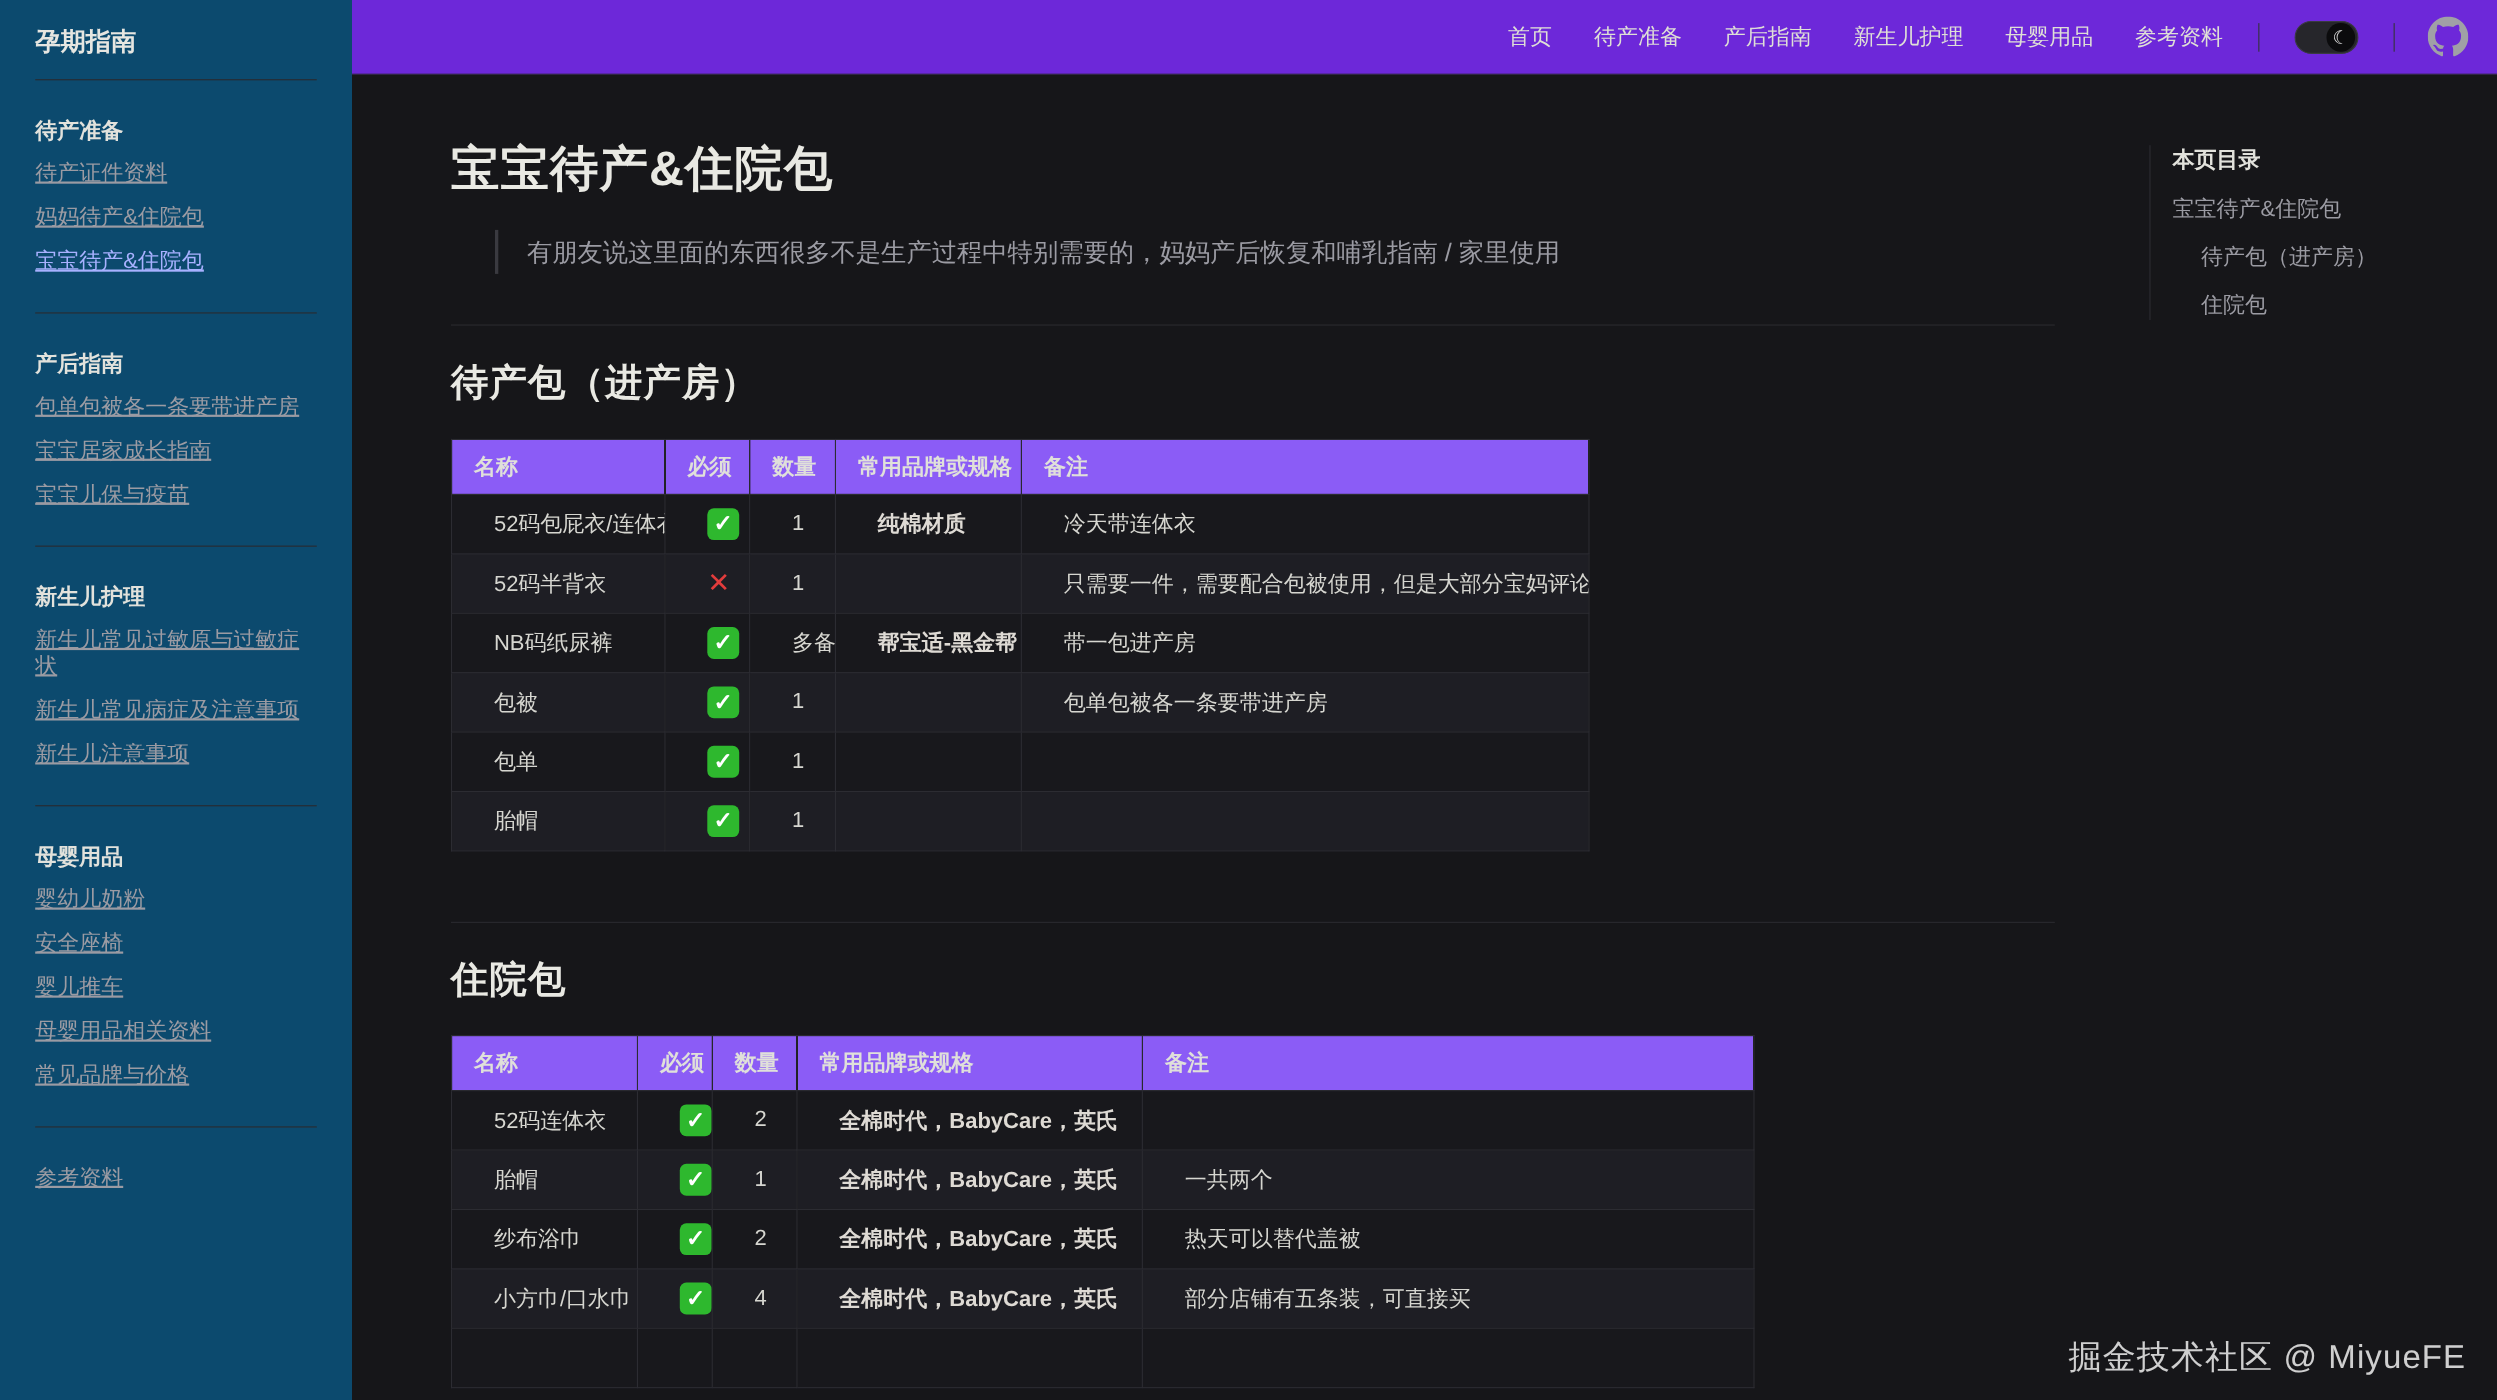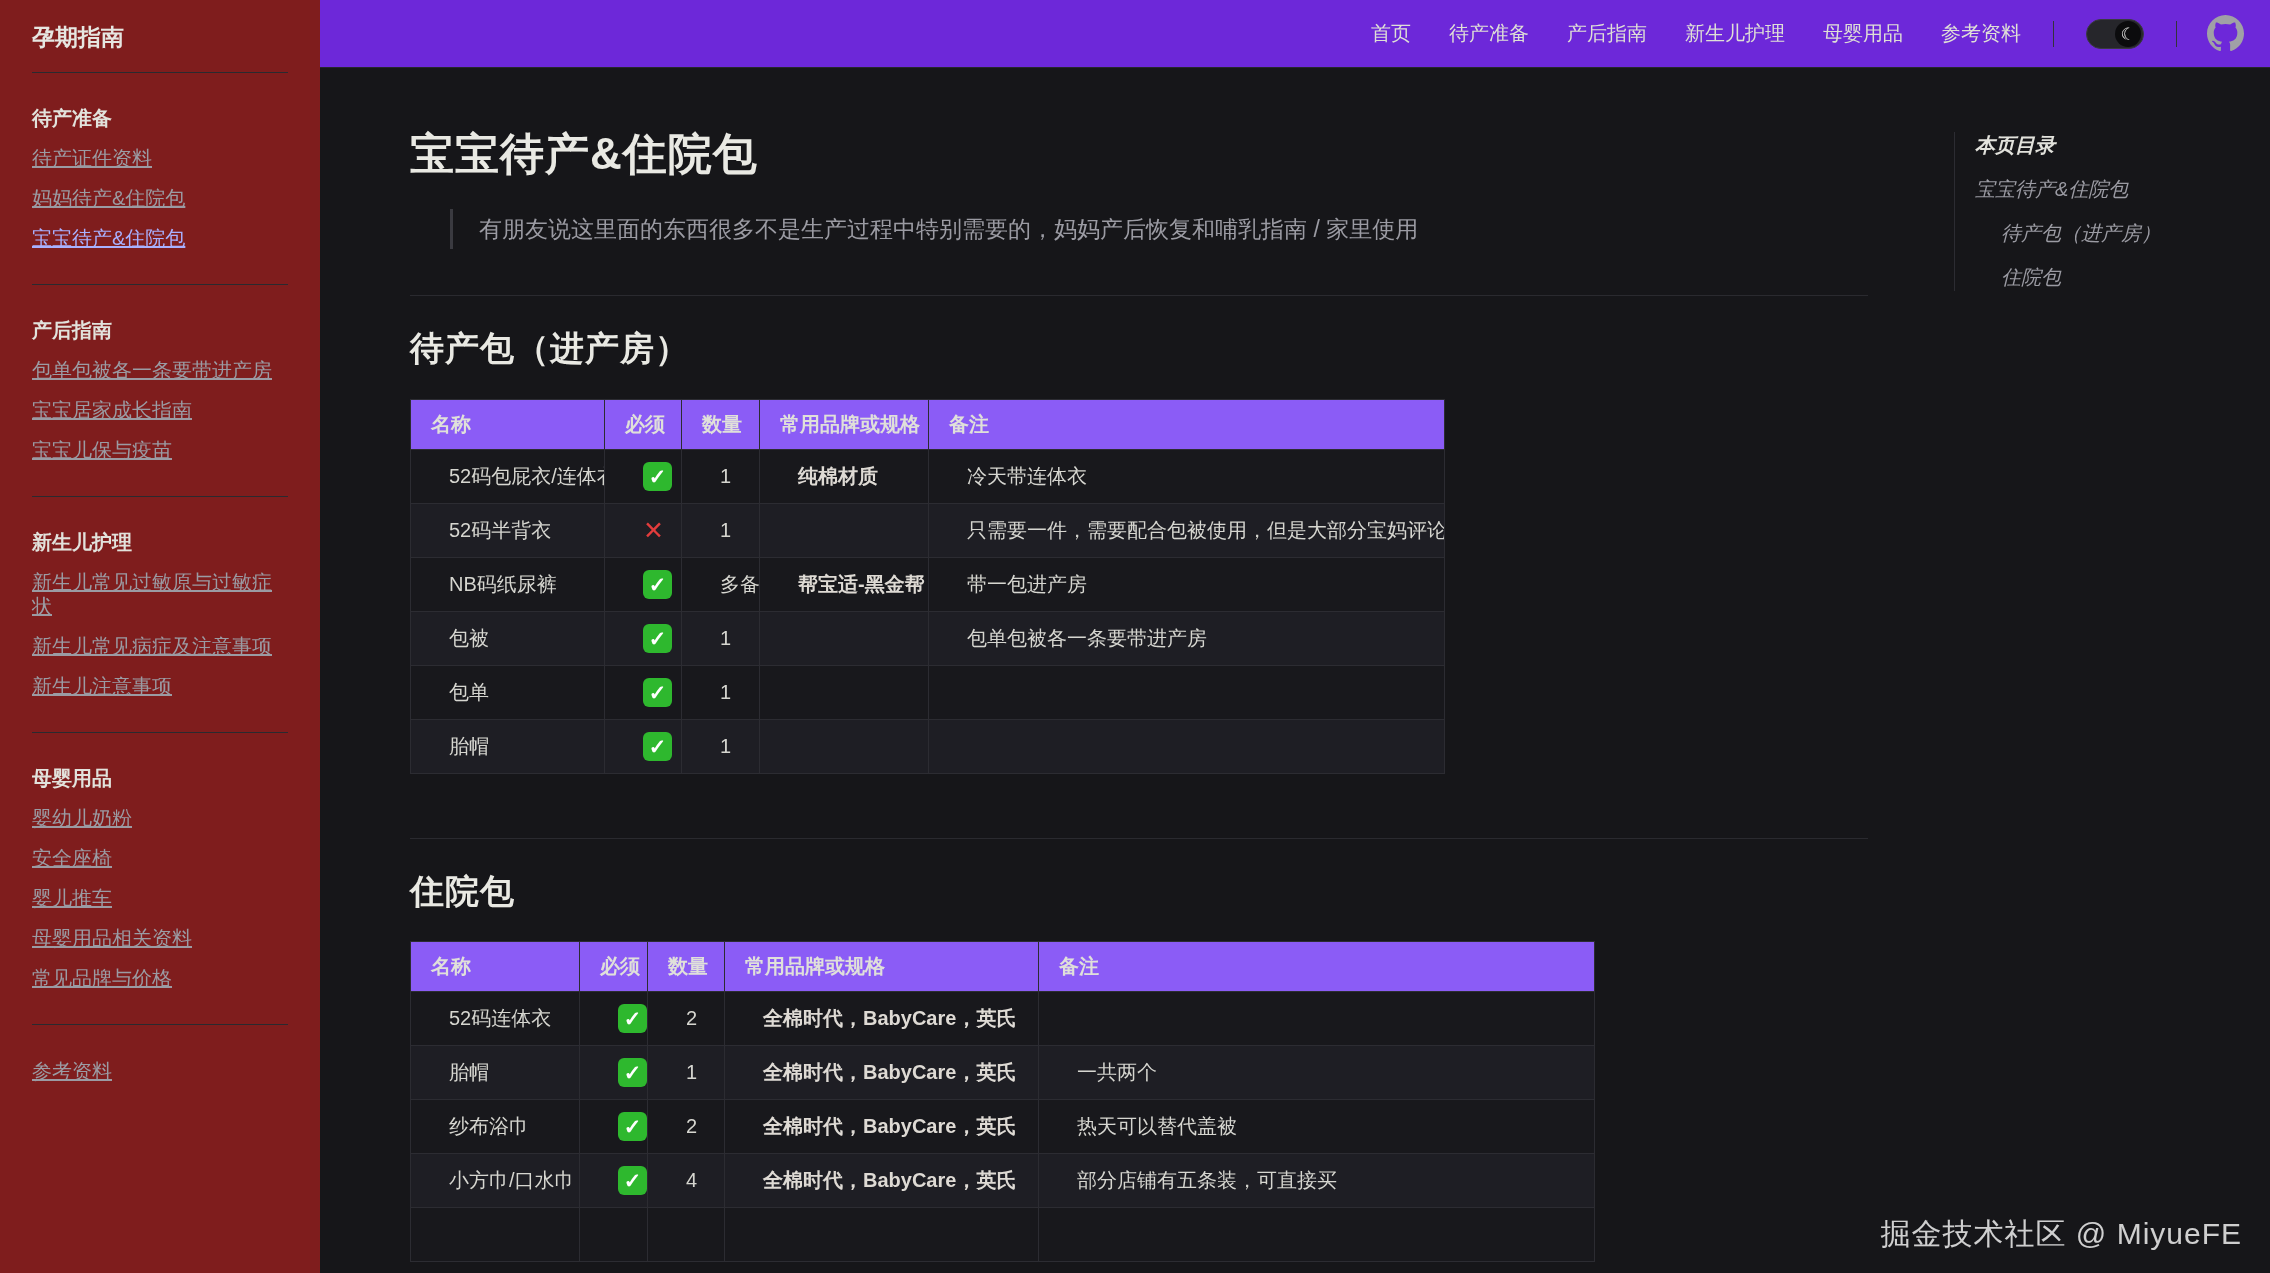--- a/index.html
+++ b/index.html
@@ -5,21 +5,21 @@
   * { box-sizing: border-box; }
   html,body { margin:0; padding:0; }
   body {
     width:2270px; height:1273px; overflow:hidden; position:relative;
     background:#161619; font-family:"Liberation Sans", sans-serif;
   }
 
   
   .sidebar {
     position:absolute; left:0; top:0; width:320px; height:1273px;
-    background:#7f1d1d; padding:0 32px;
+    background:#0c4a6e; padding:0 32px;
   }
   .sidebar-title {
     font-size:23px; font-weight:700; color:#e6e6e1;
     padding:22px 0 19px; border-bottom:1px solid #2a2a2f;
   }
   .sb-section { margin-top:26px; }
   .sb-section-title { font-size:20px; font-weight:700; color:#e2e2dc; padding:6px 0; }
   .sb-item { font-size:20px; color:#9b9ba3; padding:8px 0; line-height:24px; cursor:pointer;text-decoration:underline; }
   .sb-item.active { color:#a8b1ff; }
   .sb-divider { border-top:1px solid #2a2a2f; margin-top:26px; }
@@ -80,21 +80,21 @@
   .icon-check {
     display:inline-block; width:29px; height:29px; border-radius:6px;
     background:#2eb82e; color:#ffffff; font-size:21px; font-weight:700;
     line-height:29px; text-align:center; vertical-align:middle;
   }
   .icon-cross { color:#e23c3c; font-size:25px; line-height:29px; vertical-align:middle; }
 
   
   .toc {
     position:absolute; left:1954px; top:132px; width:300px;
-    border-left:1px solid #2c2c32; padding-left:20px;font-style:italic;
+    border-left:1px solid #2c2c32; padding-left:20px;
   }
   .toc-title { font-size:20px; font-weight:700; color:#e2e2dc; }
   .toc-item { display:block; font-size:20px; color:#9b9ba3; margin-top:17px; cursor:pointer; }
   .toc-item.lvl2 { padding-left:26px; }
 
   .watermark {
     position:absolute; right:28px; bottom:18px; font-size:30px;
     color:rgba(240,240,240,0.85); letter-spacing:1px;
   }
 </style>

